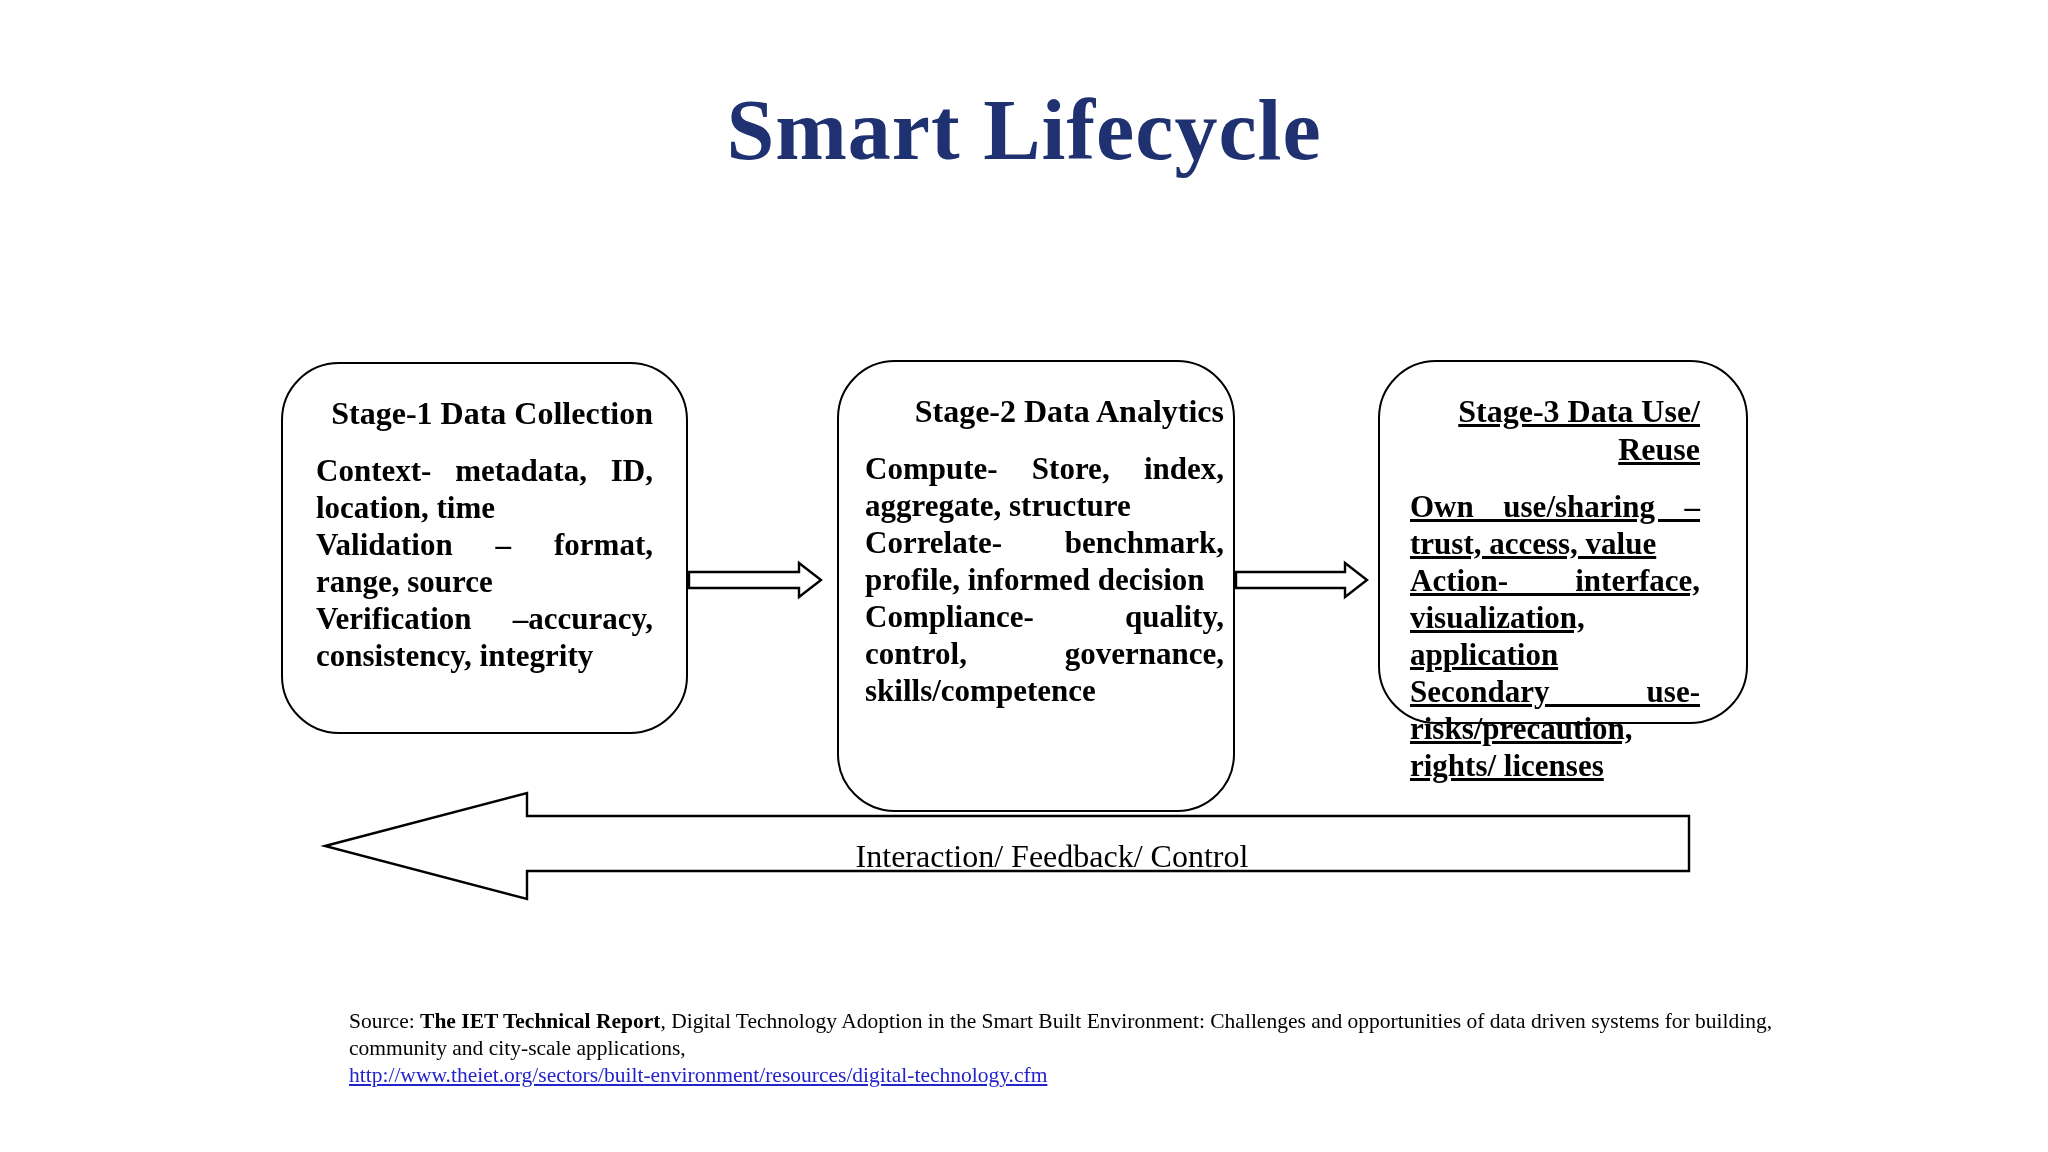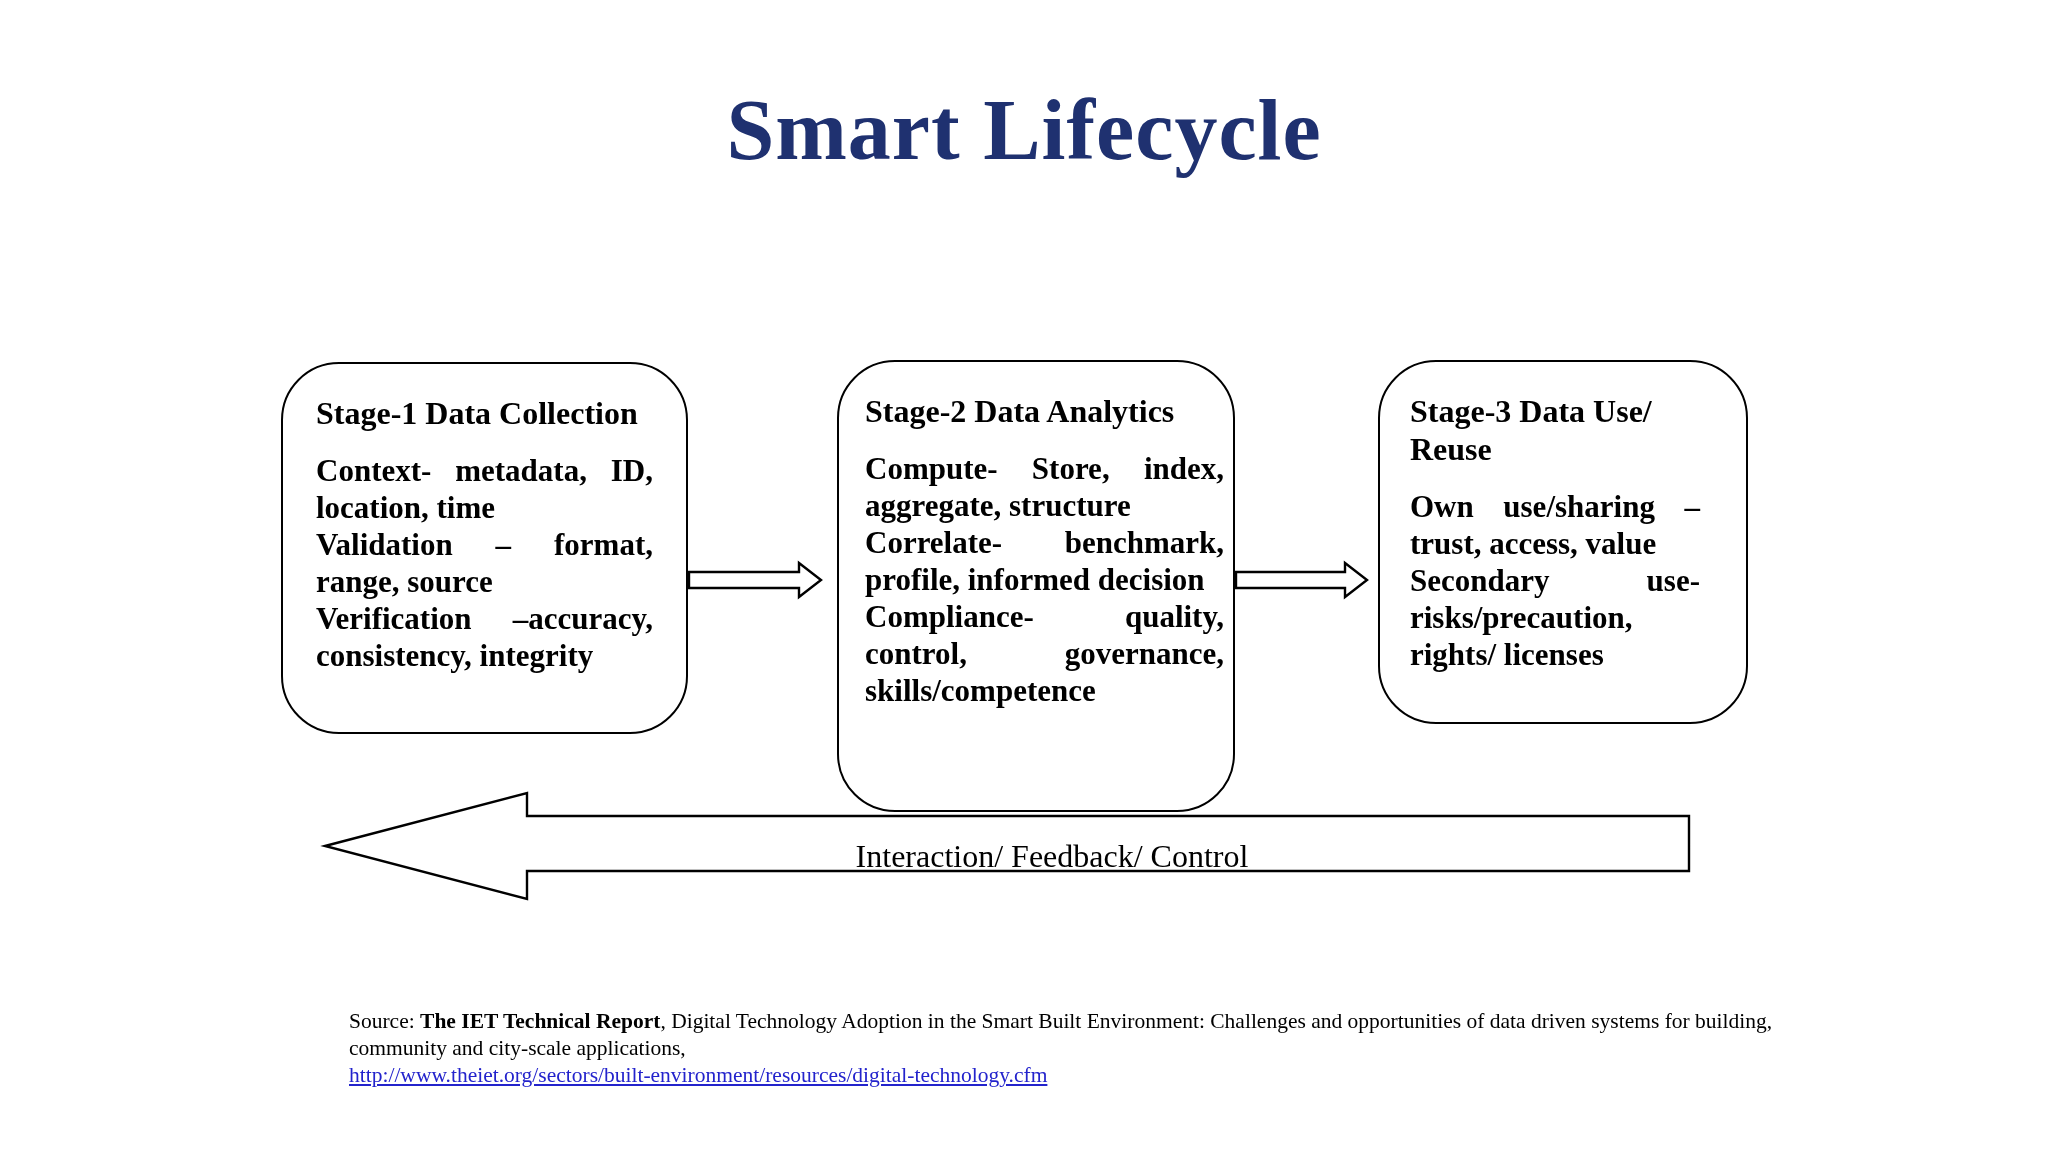--- a/index.html
+++ b/index.html
@@ -26,26 +26,26 @@
   .stage-box {
     position:absolute;
     background:#ffffff;
     border:2px solid var(--color-border,#000000);
     border-radius:58px;
     box-sizing:border-box;
     overflow:visible;
   }
   #box1 { left:281px;  top:362px; width:407px; height:372px; padding:30px 33px 0 33px; }
   #box2 { left:837px;  top:360px; width:398px; height:452px; padding:30px 9px 0 26px; }
-  #box3 { left:1378px; top:360px; width:370px; height:364px; padding:30px 46px 0 30px; }
+  #box3 { left:1378px; top:360px; width:370px; height:364px; padding:30px 46px 0 30px;text-decoration:underline; }
 
   .box-title {
     font-size:32px;
     font-weight:bold;
-    text-align:left;
+    text-align:right;
     line-height:38px;
     white-space:pre-line;
   }
   .box-body { margin-top:20px; }
   #box3 .box-body { }
   .box-item {
     margin:0;
     font-size:31px;
     font-weight:bold;
     line-height:37px;
@@ -104,20 +104,21 @@
       <p class="box-item">Correlate- benchmark, profile, informed decision</p>
       <p class="box-item">Compliance- quality, control, governance, skills/competence</p>
     </div>
   </div>
 
   <div class="stage-box" id="box3">
     <div class="box-title">Stage-3 Data Use/
 Reuse</div>
     <div class="box-body">
       <p class="box-item">Own use/sharing – trust, access, value</p>
+      <p class="box-item">Action- interface, visualization, application</p>
       <p class="box-item">Secondary use- risks/precaution, rights/ licenses</p>
     </div>
   </div>
 
   <svg id="diagram-svg" width="2048" height="1152" viewBox="0 0 2048 1152">
     <polygon class="shape" points="689,572 799,572 799,563 821,580 799,597 799,588 689,588"></polygon>
     <polygon class="shape" points="1236,572 1345,572 1345,563 1367,580 1345,597 1345,588 1236,588"></polygon>
     <polygon class="shape" points="325,846 527,793 527,816 1689,816 1689,871 527,871 527,899"></polygon>
   </svg>
 

